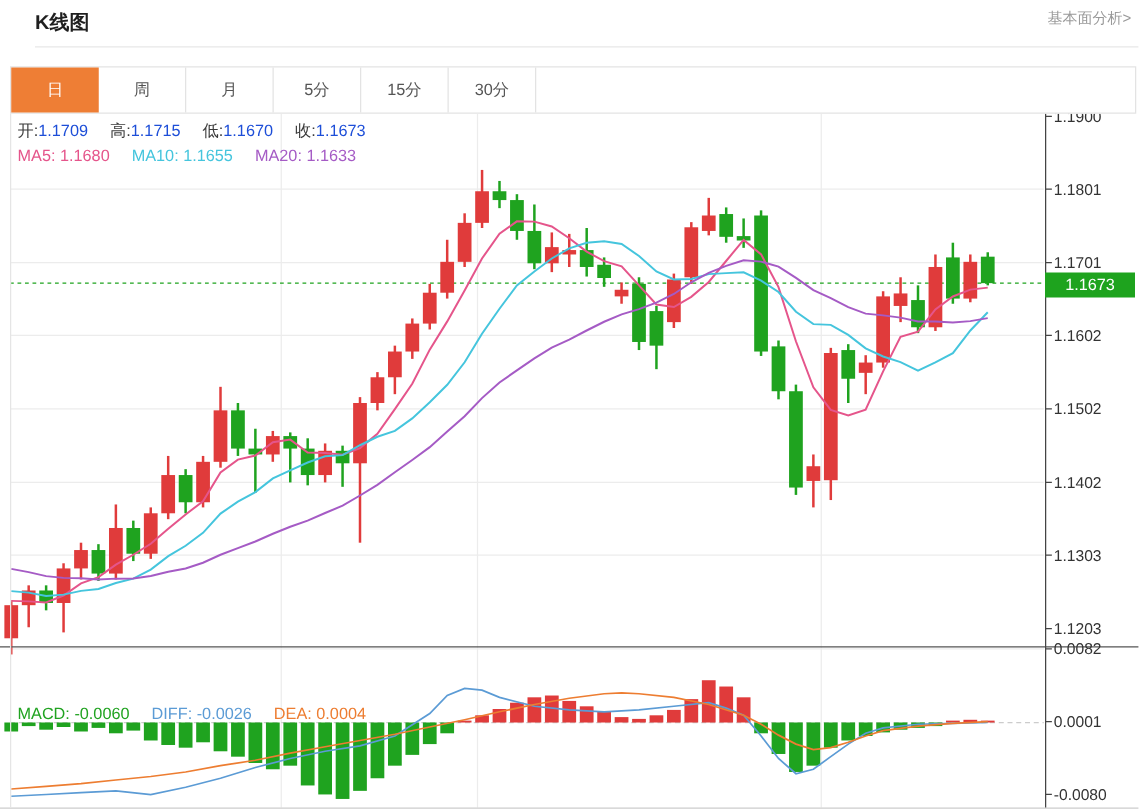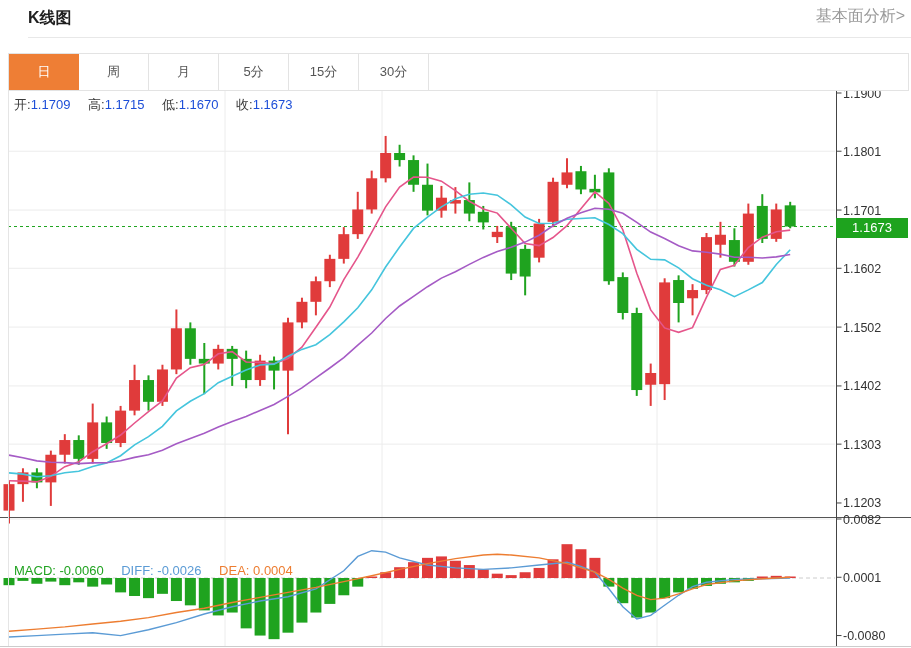--- a/index.html
+++ b/index.html
@@ -2,21 +2,21 @@
 <html><head>
 <meta charset="utf-8">
 <style>
   html,body{margin:0;padding:0;background:#fff;}
   body{font-family:"Liberation Sans","DejaVu Sans",sans-serif;}
   #page{position:relative;width:911px;height:648px;overflow:hidden;background:#fff;}
   #ksvg{position:absolute;left:0;top:0;z-index:0;}
   .overlay{position:absolute;z-index:2;}
   #page-title{left:28px;top:8px;font-size:16px;font-weight:bold;color:#1f1f1f;}
   #title-rule{left:28px;right:0;top:37px;height:1px;background:#e8e8e8;}
-  #fund-link{right:6px;top:6px;font-size:16px;color:#999;cursor:pointer;}
+  #fund-link{right:6px;top:6px;font-size:12px;color:#999;cursor:pointer;}
   #tabbar{left:8px;top:53px;width:901px;height:38px;display:flex;border:1px solid #e3e3e3;box-sizing:border-box;background:#fff;}
   .tab{width:70px;height:100%;line-height:36px;text-align:center;font-size:13px;color:#555;border-right:1px solid #e3e3e3;cursor:pointer;box-sizing:border-box;}
   .tab.active{background:#ee7e35;color:#fff;border-right:none;}
   .legend{font-size:13px;line-height:17px;white-space:nowrap;}
   #ohlc-legend{left:14px;top:96px;}
   #ma-legend{left:14px;top:116px;}
   #macd-legend{left:14px;top:521px;margin-top:41px;}
   .lg-item{margin-right:14px;}
   .lbl{color:#3a3a3a;}
   .val-green{color:#1d4ed8;}
@@ -265,20 +265,25 @@
       <div class="tab">30分</div>
     </div>
 
   <div class="overlay legend" id="ohlc-legend">
     <span class="lg-item"><span class="lbl">开:</span><span class="val-green">1.1709</span></span>
     <span class="lg-item"><span class="lbl">高:</span><span class="val-green">1.1715</span></span>
     <span class="lg-item"><span class="lbl">低:</span><span class="val-green">1.1670</span></span>
     <span class="lg-item"><span class="lbl">收:</span><span class="val-green">1.1673</span></span>
   </div>
 
+  <div class="overlay legend" id="ma-legend">
+    <span class="lg-item ma5"><span>MA5:</span> <span>1.1680</span></span>
+    <span class="lg-item ma10"><span>MA10:</span> <span>1.1655</span></span>
+    <span class="lg-item ma20"><span>MA20:</span> <span>1.1633</span></span>
+  </div>
 
   <div class="overlay legend" id="macd-legend">
     <span class="lg-item macd-g"><span>MACD:</span> <span>-0.0060</span></span>
     <span class="lg-item diff"><span>DIFF:</span> <span>-0.0026</span></span>
     <span class="lg-item dea"><span>DEA:</span> <span>0.0004</span></span>
   </div>
 
   <div class="overlay" id="cur-price">1.1673</div>
 </div>
 

